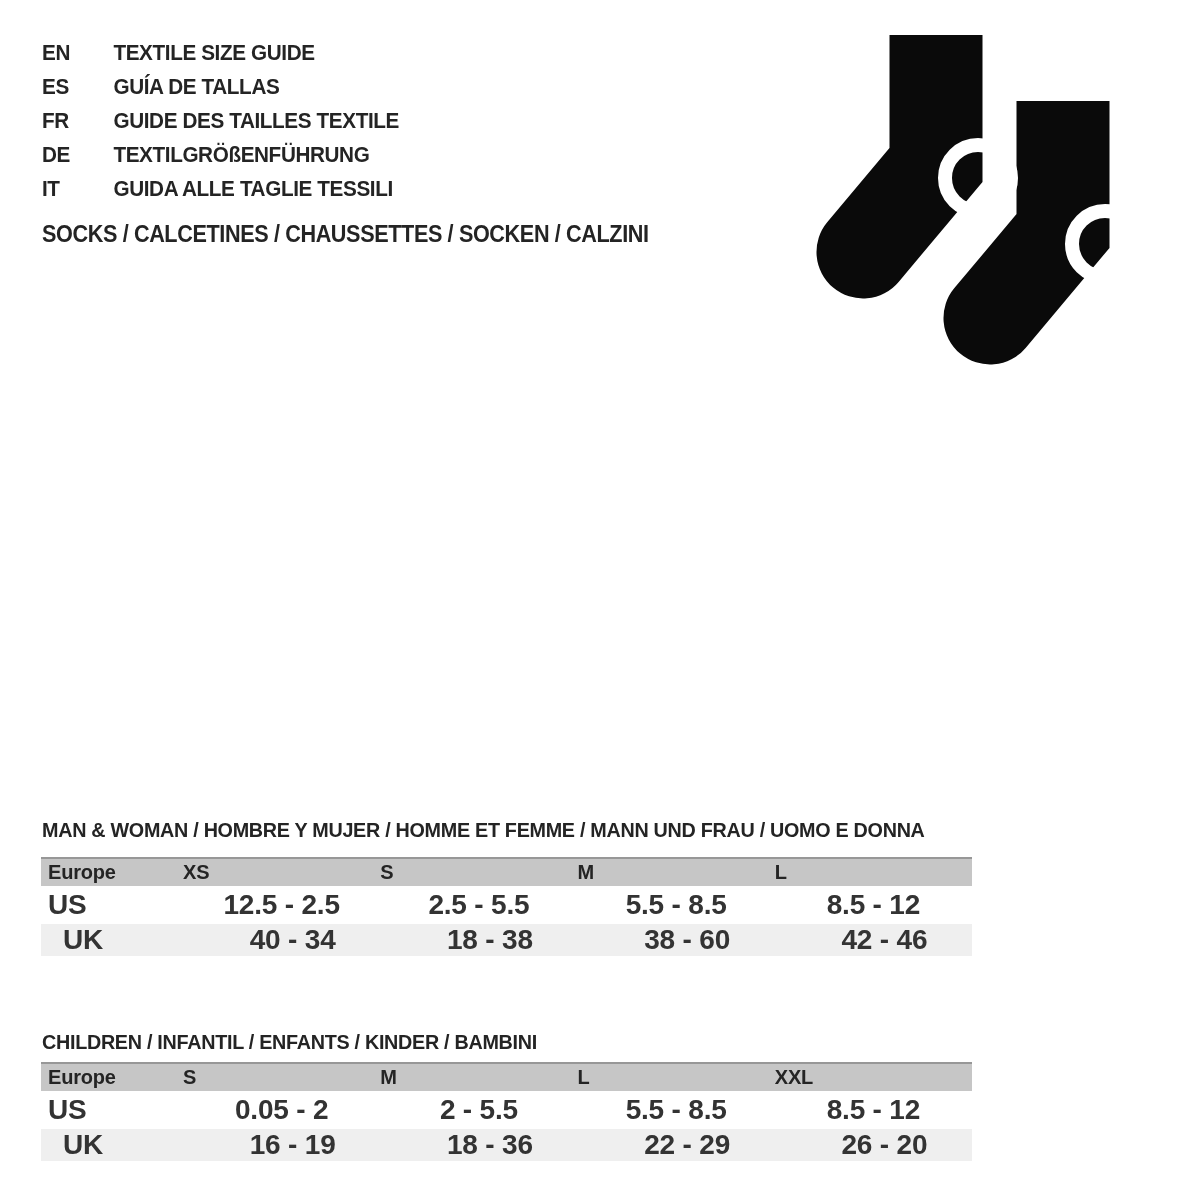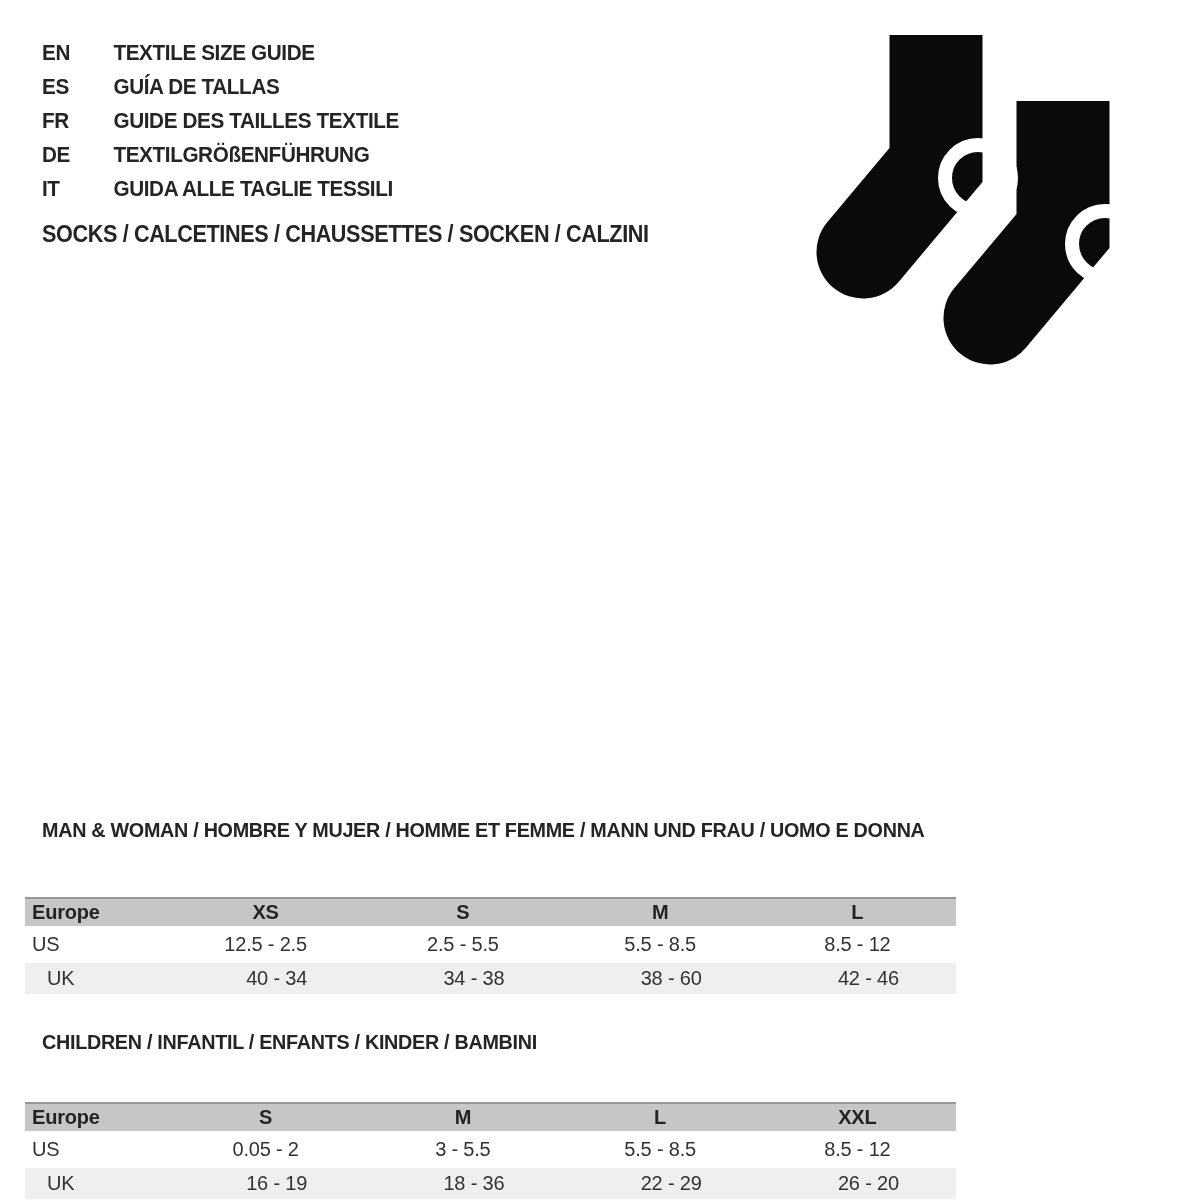--- a/index.html
+++ b/index.html
@@ -32,34 +32,33 @@
   .ring-stroke{stroke:var(--page-bg);fill:none;}
   .bg-fill{fill:var(--page-bg);}
 
   
   .table-title{font-size:21px;font-weight:bold;letter-spacing:-0.3px;}
   .title-1{left:42px;top:818px;}
   .title-2{left:42px;top:1030px;}
 
   
   .size-table{
-    position:absolute;left:25px;width:931px;
+    position:absolute;left:41px;width:931px;
     border-collapse:separate;border-spacing:0 3px;table-layout:fixed;
     letter-spacing:-0.2px;
-    margin-top:40px;
   }
   .t1{top:854px;}
   .t2{top:1059px;}
   .size-table th{
     background:var(--header-bg);border-top:2px solid var(--header-border);
     height:27px;padding:0;font-size:20px;font-weight:bold;
-    text-align:center;color:var(--ink);
+    text-align:left;color:var(--ink);
   }
   .size-table td{
-    height:31px;padding:0;font-size:20px;font-weight:normal;
+    height:31px;padding:0;font-size:28px;font-weight:bold;
     text-align:center;color:var(--table-text);background:transparent;
   }
   .size-table .c0{width:135px;text-align:left;padding-left:7px;}
   .size-table tr.alt td{background:var(--alt-row-bg);padding-left:22px;}
 </style>
 </head>
 <body>
 
 <div class="abs lang-block cond">
   <div class="lang-row">
@@ -111,41 +110,41 @@
   <tr>
     <td class="c0">US</td>
     <td>12.5 - 2.5</td>
     <td>2.5 - 5.5</td>
     <td>5.5 - 8.5</td>
     <td>8.5 - 12</td>
   </tr>
   <tr class="alt">
     <td class="c0">UK</td>
     <td>40 - 34</td>
-    <td>34 - 38</td>
+    <td>18 - 38</td>
     <td>38 - 60</td>
     <td>42 - 46</td>
   </tr>
 </tbody>
   </table>
 
 <div class="abs table-title title-2 cond">CHILDREN / INFANTIL / ENFANTS / KINDER / BAMBINI</div>
 <table class="size-table t2">
   <tbody>
       <tr>
     <th class="c0">Europe</th>
     <th>S</th>
     <th>M</th>
     <th>L</th>
     <th>XXL</th>
   </tr>
   <tr>
     <td class="c0">US</td>
     <td>0.05 - 2</td>
-    <td>3 - 5.5</td>
+    <td>2 - 5.5</td>
     <td>5.5 - 8.5</td>
     <td>8.5 - 12</td>
   </tr>
   <tr class="alt">
     <td class="c0">UK</td>
     <td>16 - 19</td>
     <td>18 - 36</td>
     <td>22 - 29</td>
     <td>26 - 20</td>
   </tr>

